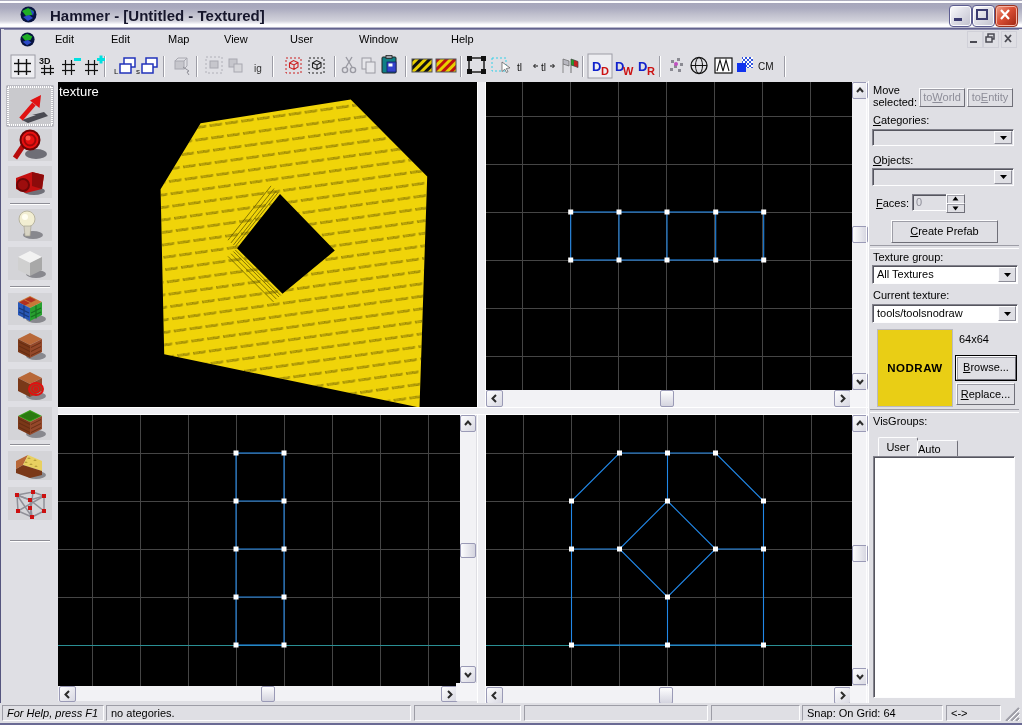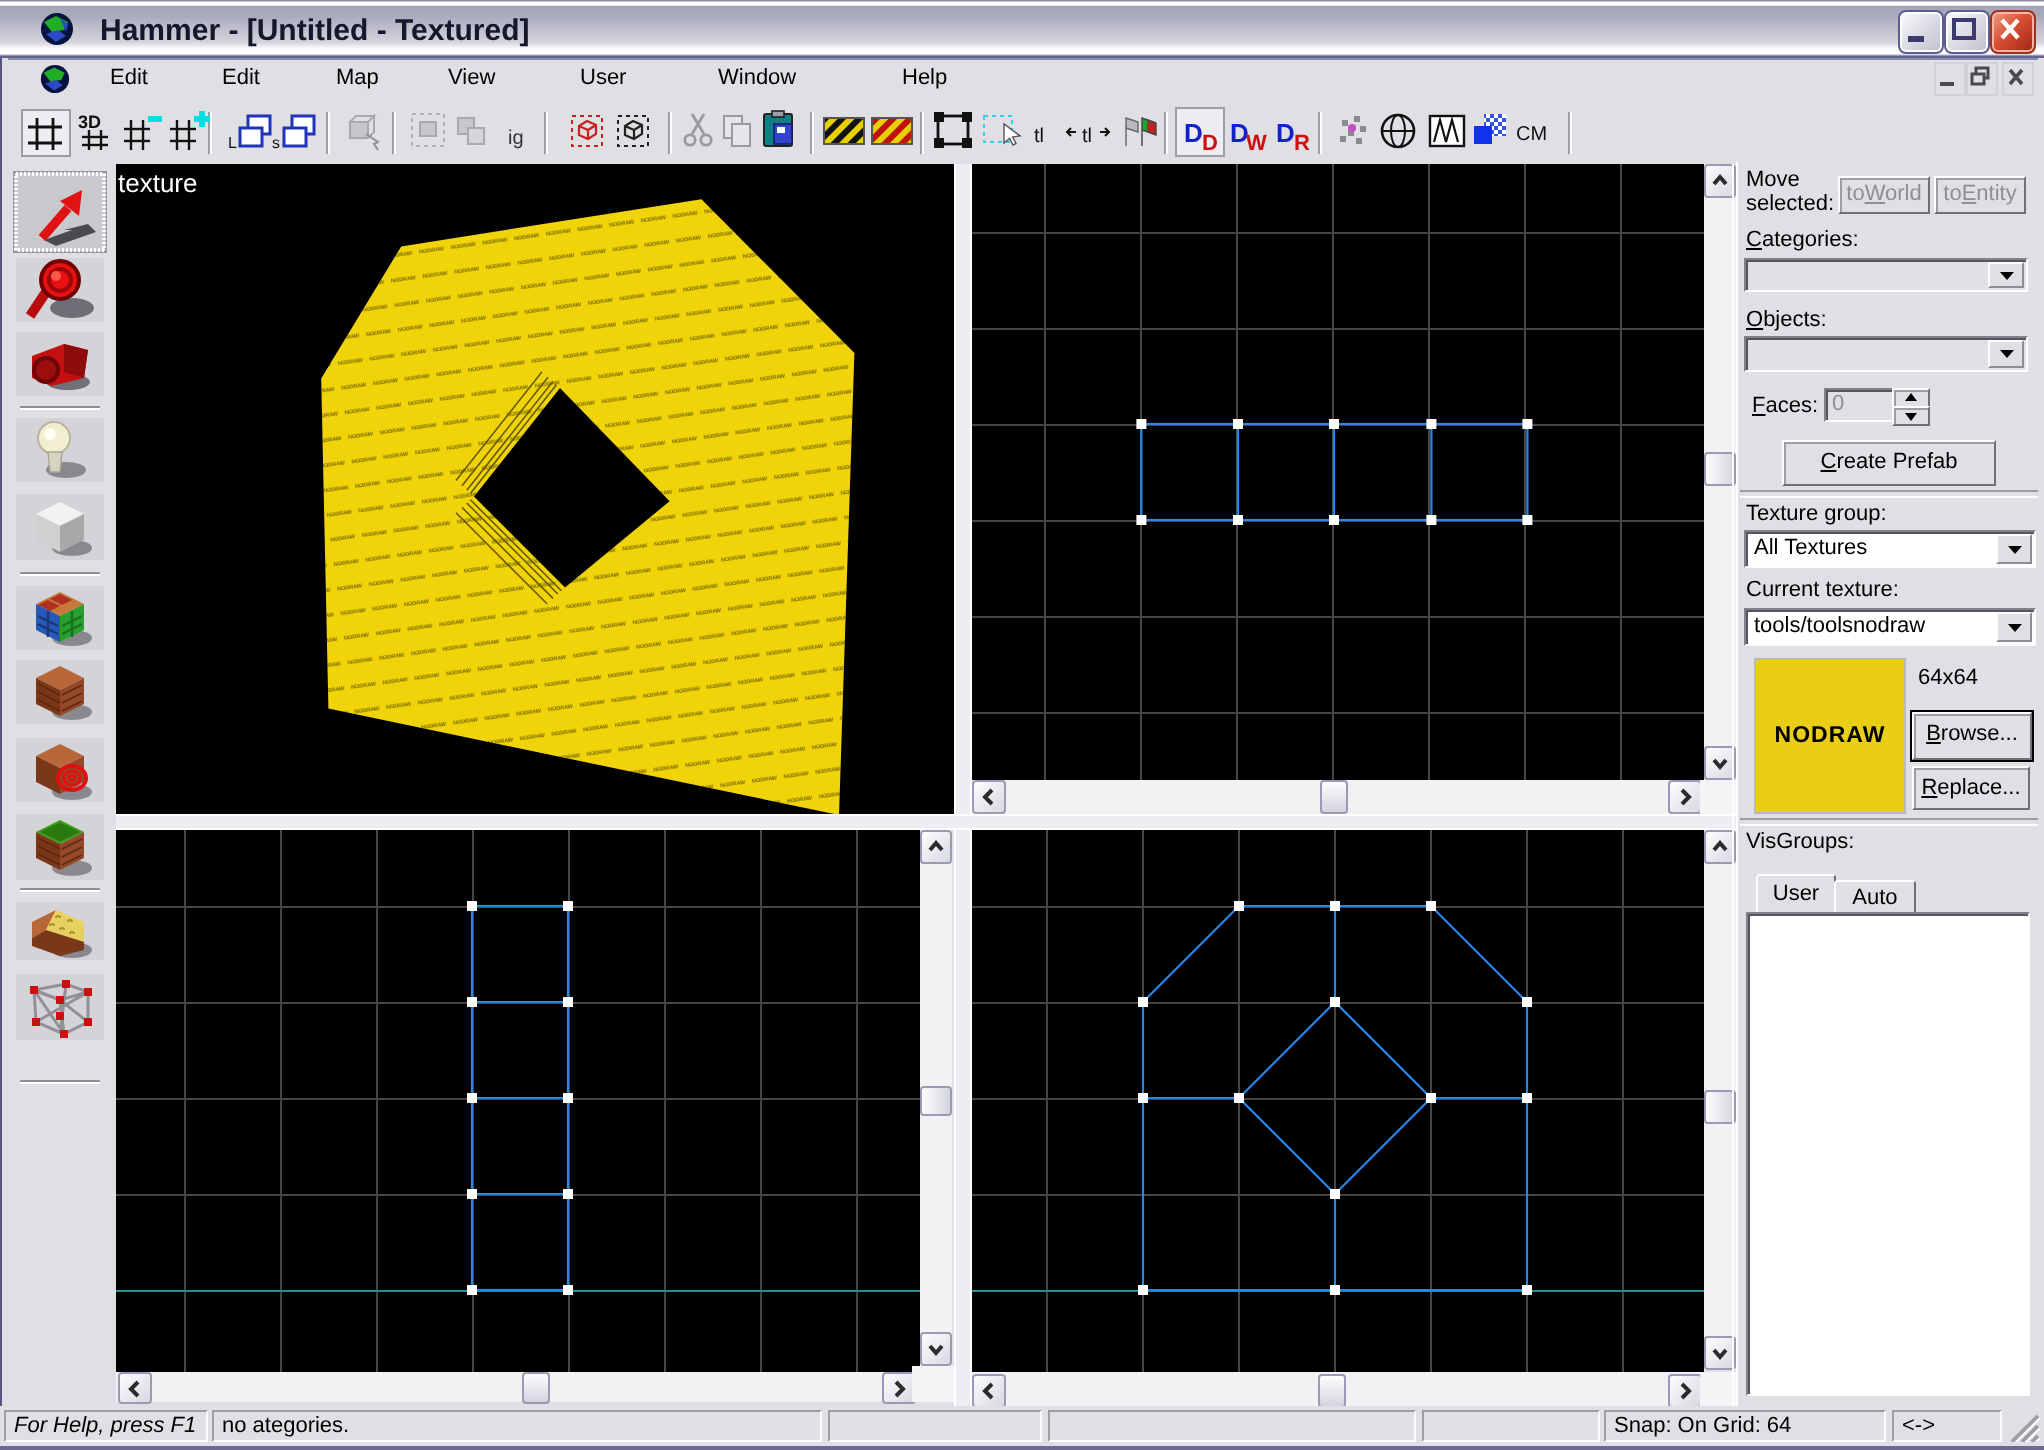--- a/index.html
+++ b/index.html
@@ -630,21 +630,21 @@
       </svg>
     </span></div>
 <div class="abs" id="texswatch" style="left:877px;top:329px;width:76px;height:78px;background:#e9ce15;border:1px solid #b9b9c2;box-sizing:border-box;"></div>
 <div class="abs" style="left:878px;top:362px;width:74px;text-align:center;font-weight:bold;font-size:11.5px;letter-spacing:0.5px;">NODRAW</div>
 <div class="abs lbl" style="left:959px;top:333px;">64x64</div>
 <div class="abs btn" style="left:956px;top:356px;width:58px;height:22px;line-height:20px;outline:1px solid #000;"><span style="text-decoration:underline">B</span>rowse...</div>
 <div class="abs btn" style="left:956px;top:383px;width:57px;height:20px;line-height:20px;"><span style="text-decoration:underline">R</span>eplace...</div>
 <div class="abs" style="left:870px;top:409px;width:149px;height:2px;border-top:1px solid #9d9da6;border-bottom:1px solid #fdfdfe;"></div>
 <div class="abs lbl" style="left:873px;top:415px;">VisGroups:</div>
 <div class="abs" style="left:878px;top:437px;width:38px;height:19px;background:#dfdfe4;border:1px solid #6f6f78;border-bottom:none;border-top-color:#fdfdfe;border-left-color:#fdfdfe;border-radius:2px 2px 0 0;text-align:center;line-height:19px;">User</div>
-<div class="abs" style="left:917px;top:440px;width:39px;height:16px;background:#dfdfe4;border:1px solid #6f6f78;border-bottom:none;border-top-color:#fdfdfe;border-left-color:#fdfdfe;border-radius:2px 2px 0 0;text-align:center;line-height:16px;">Auto</div>
+<div class="abs" style="left:917px;top:440px;width:39px;height:16px;background:#dfdfe4;border:1px solid #6f6f78;border-bottom:none;border-top-color:#fdfdfe;border-left-color:#fdfdfe;border-radius:2px 2px 0 0;line-height:16px;">Auto</div>
 <div class="abs" style="left:873px;top:456px;width:140px;height:240px;background:#fff;border:1px solid #82828c;border-bottom-color:#fdfdfe;border-right-color:#fdfdfe;box-shadow:inset 1px 1px 0 #55555e;"></div>
 
 <div class="abs" id="statusbar"></div>
 <div class="abs spane" style="left:2px;width:92px;font-style:italic;">For Help, press F1</div>
 <div class="abs spane" style="left:106px;width:295px;">no ategories.</div>
 <div class="abs spane" style="left:414px;width:97px;"></div>
 <div class="abs spane" style="left:524px;width:174px;"></div>
 <div class="abs spane" style="left:711px;width:79px;"></div>
 <div class="abs spane" style="left:802px;width:131px;">Snap: On Grid: 64</div>
 <div class="abs spane" style="left:946px;width:45px;">&lt;-&gt;</div>

